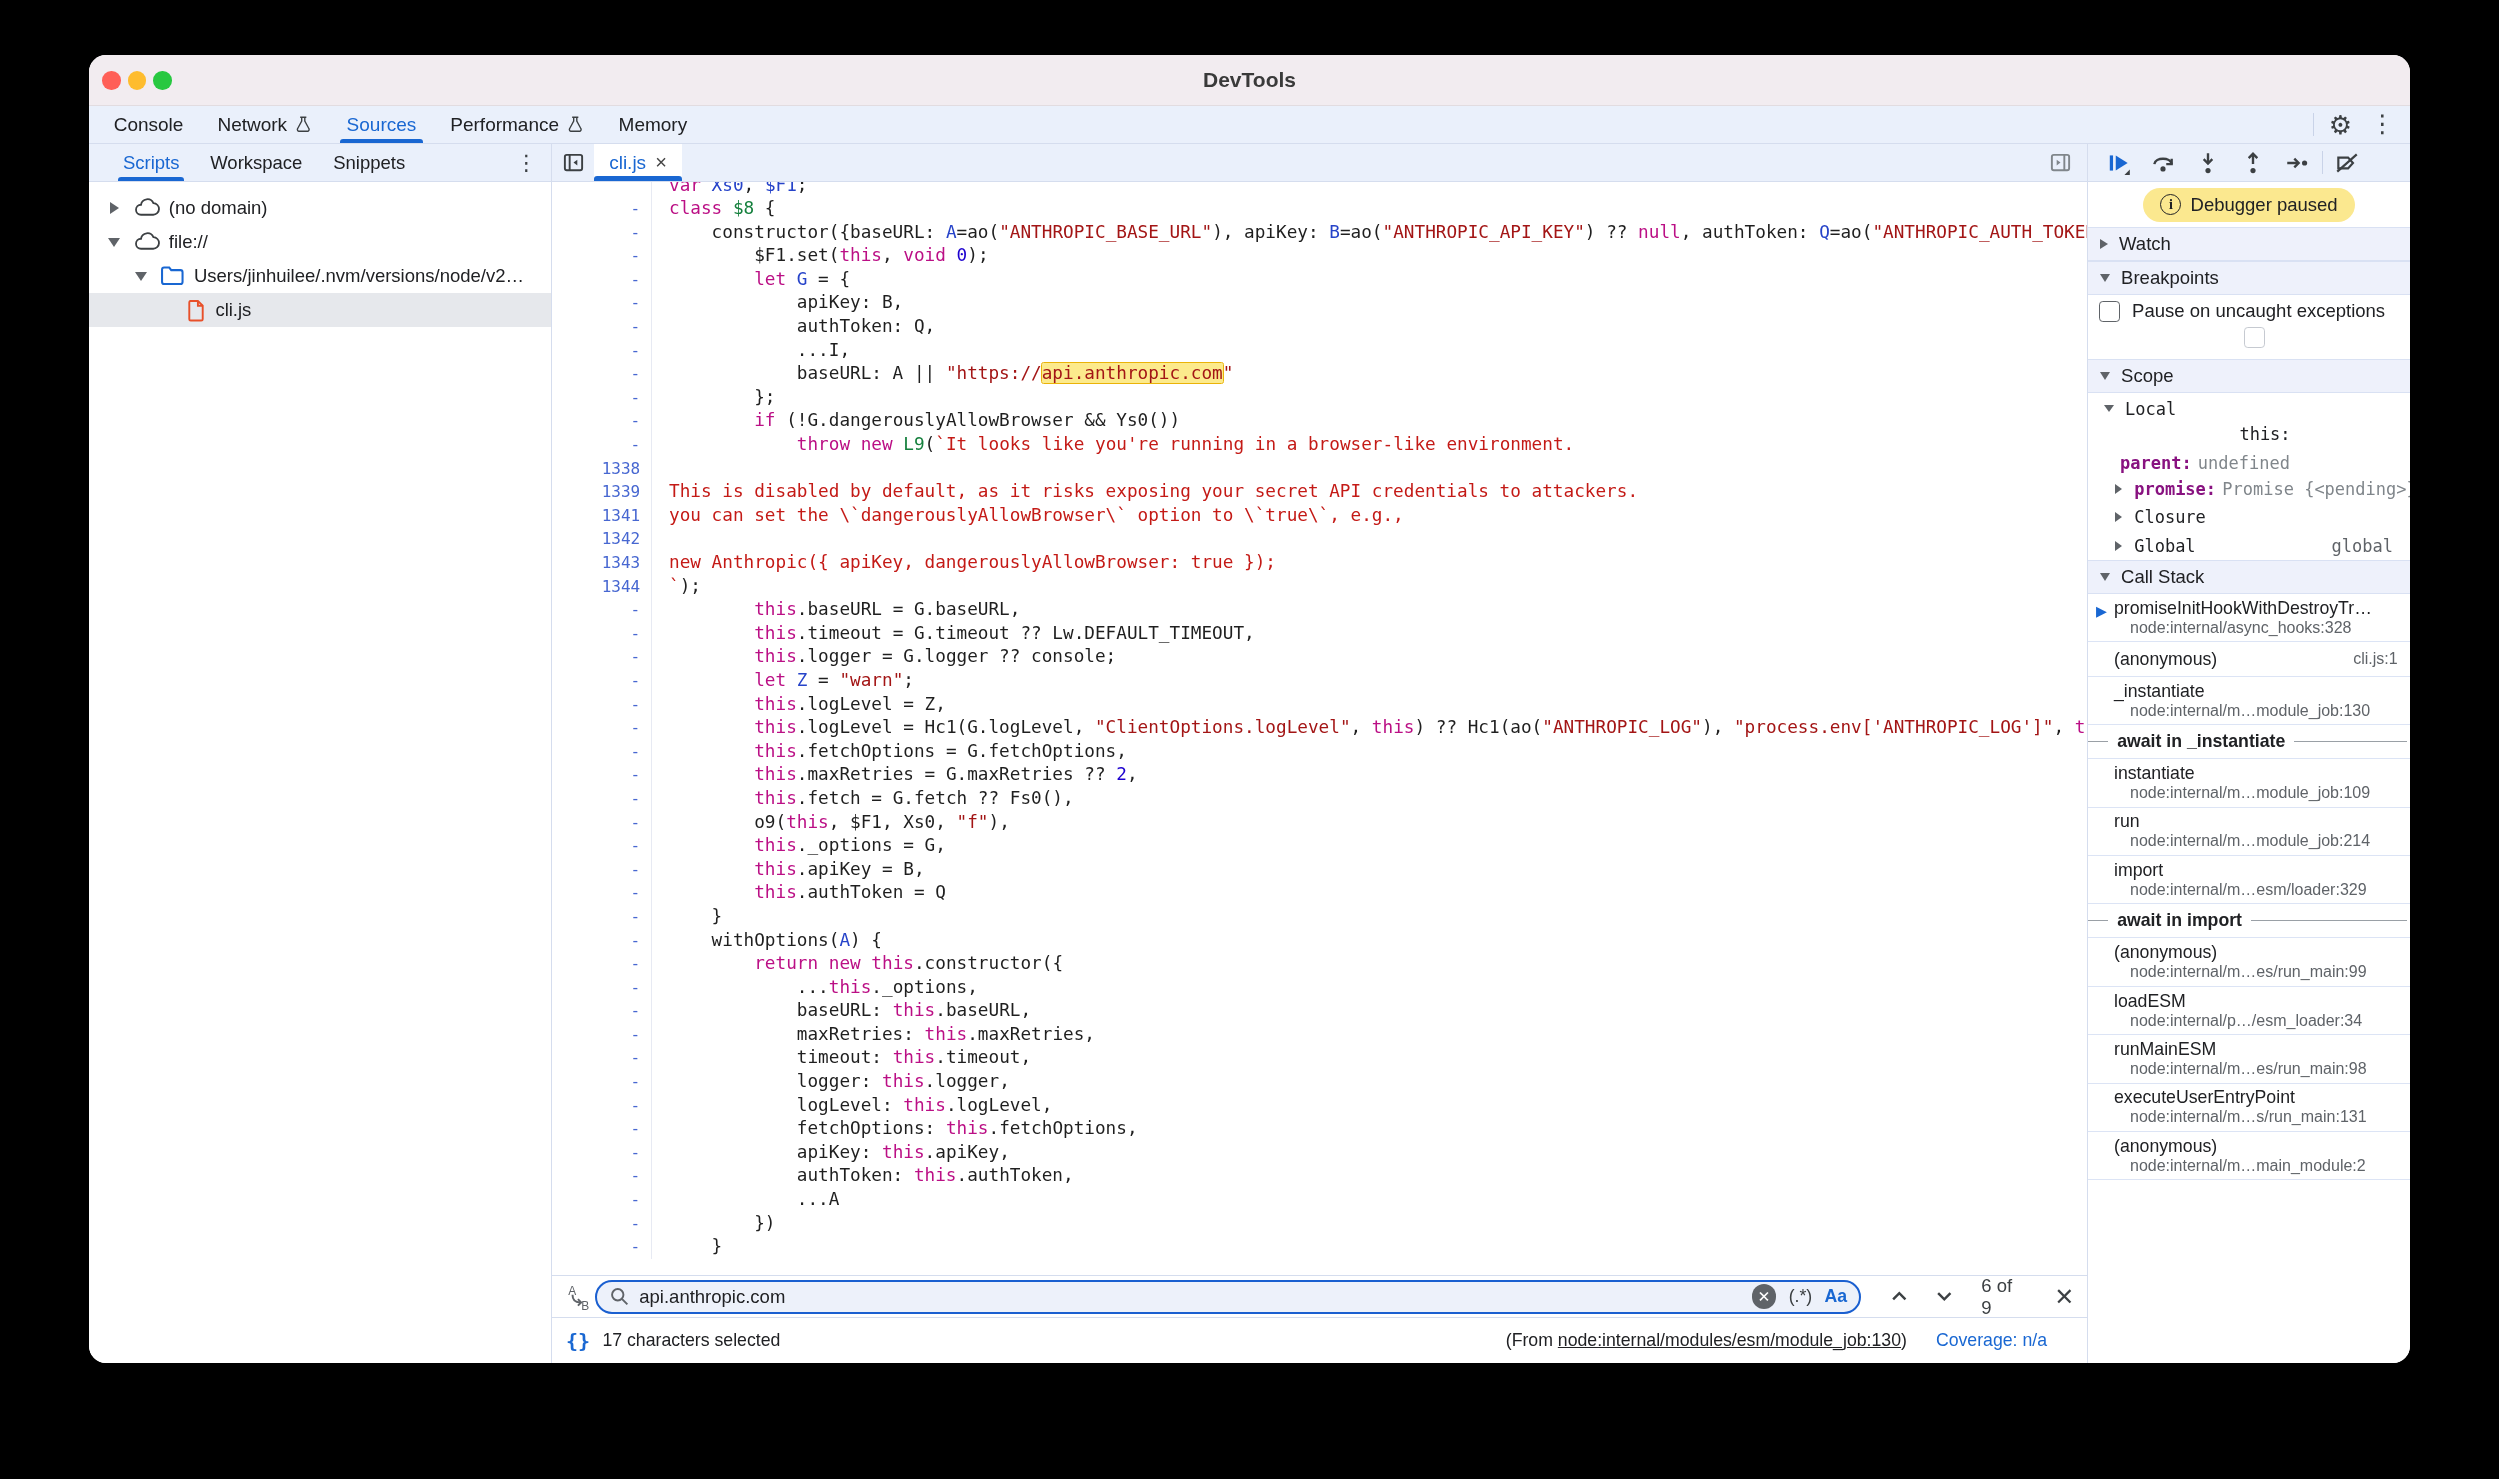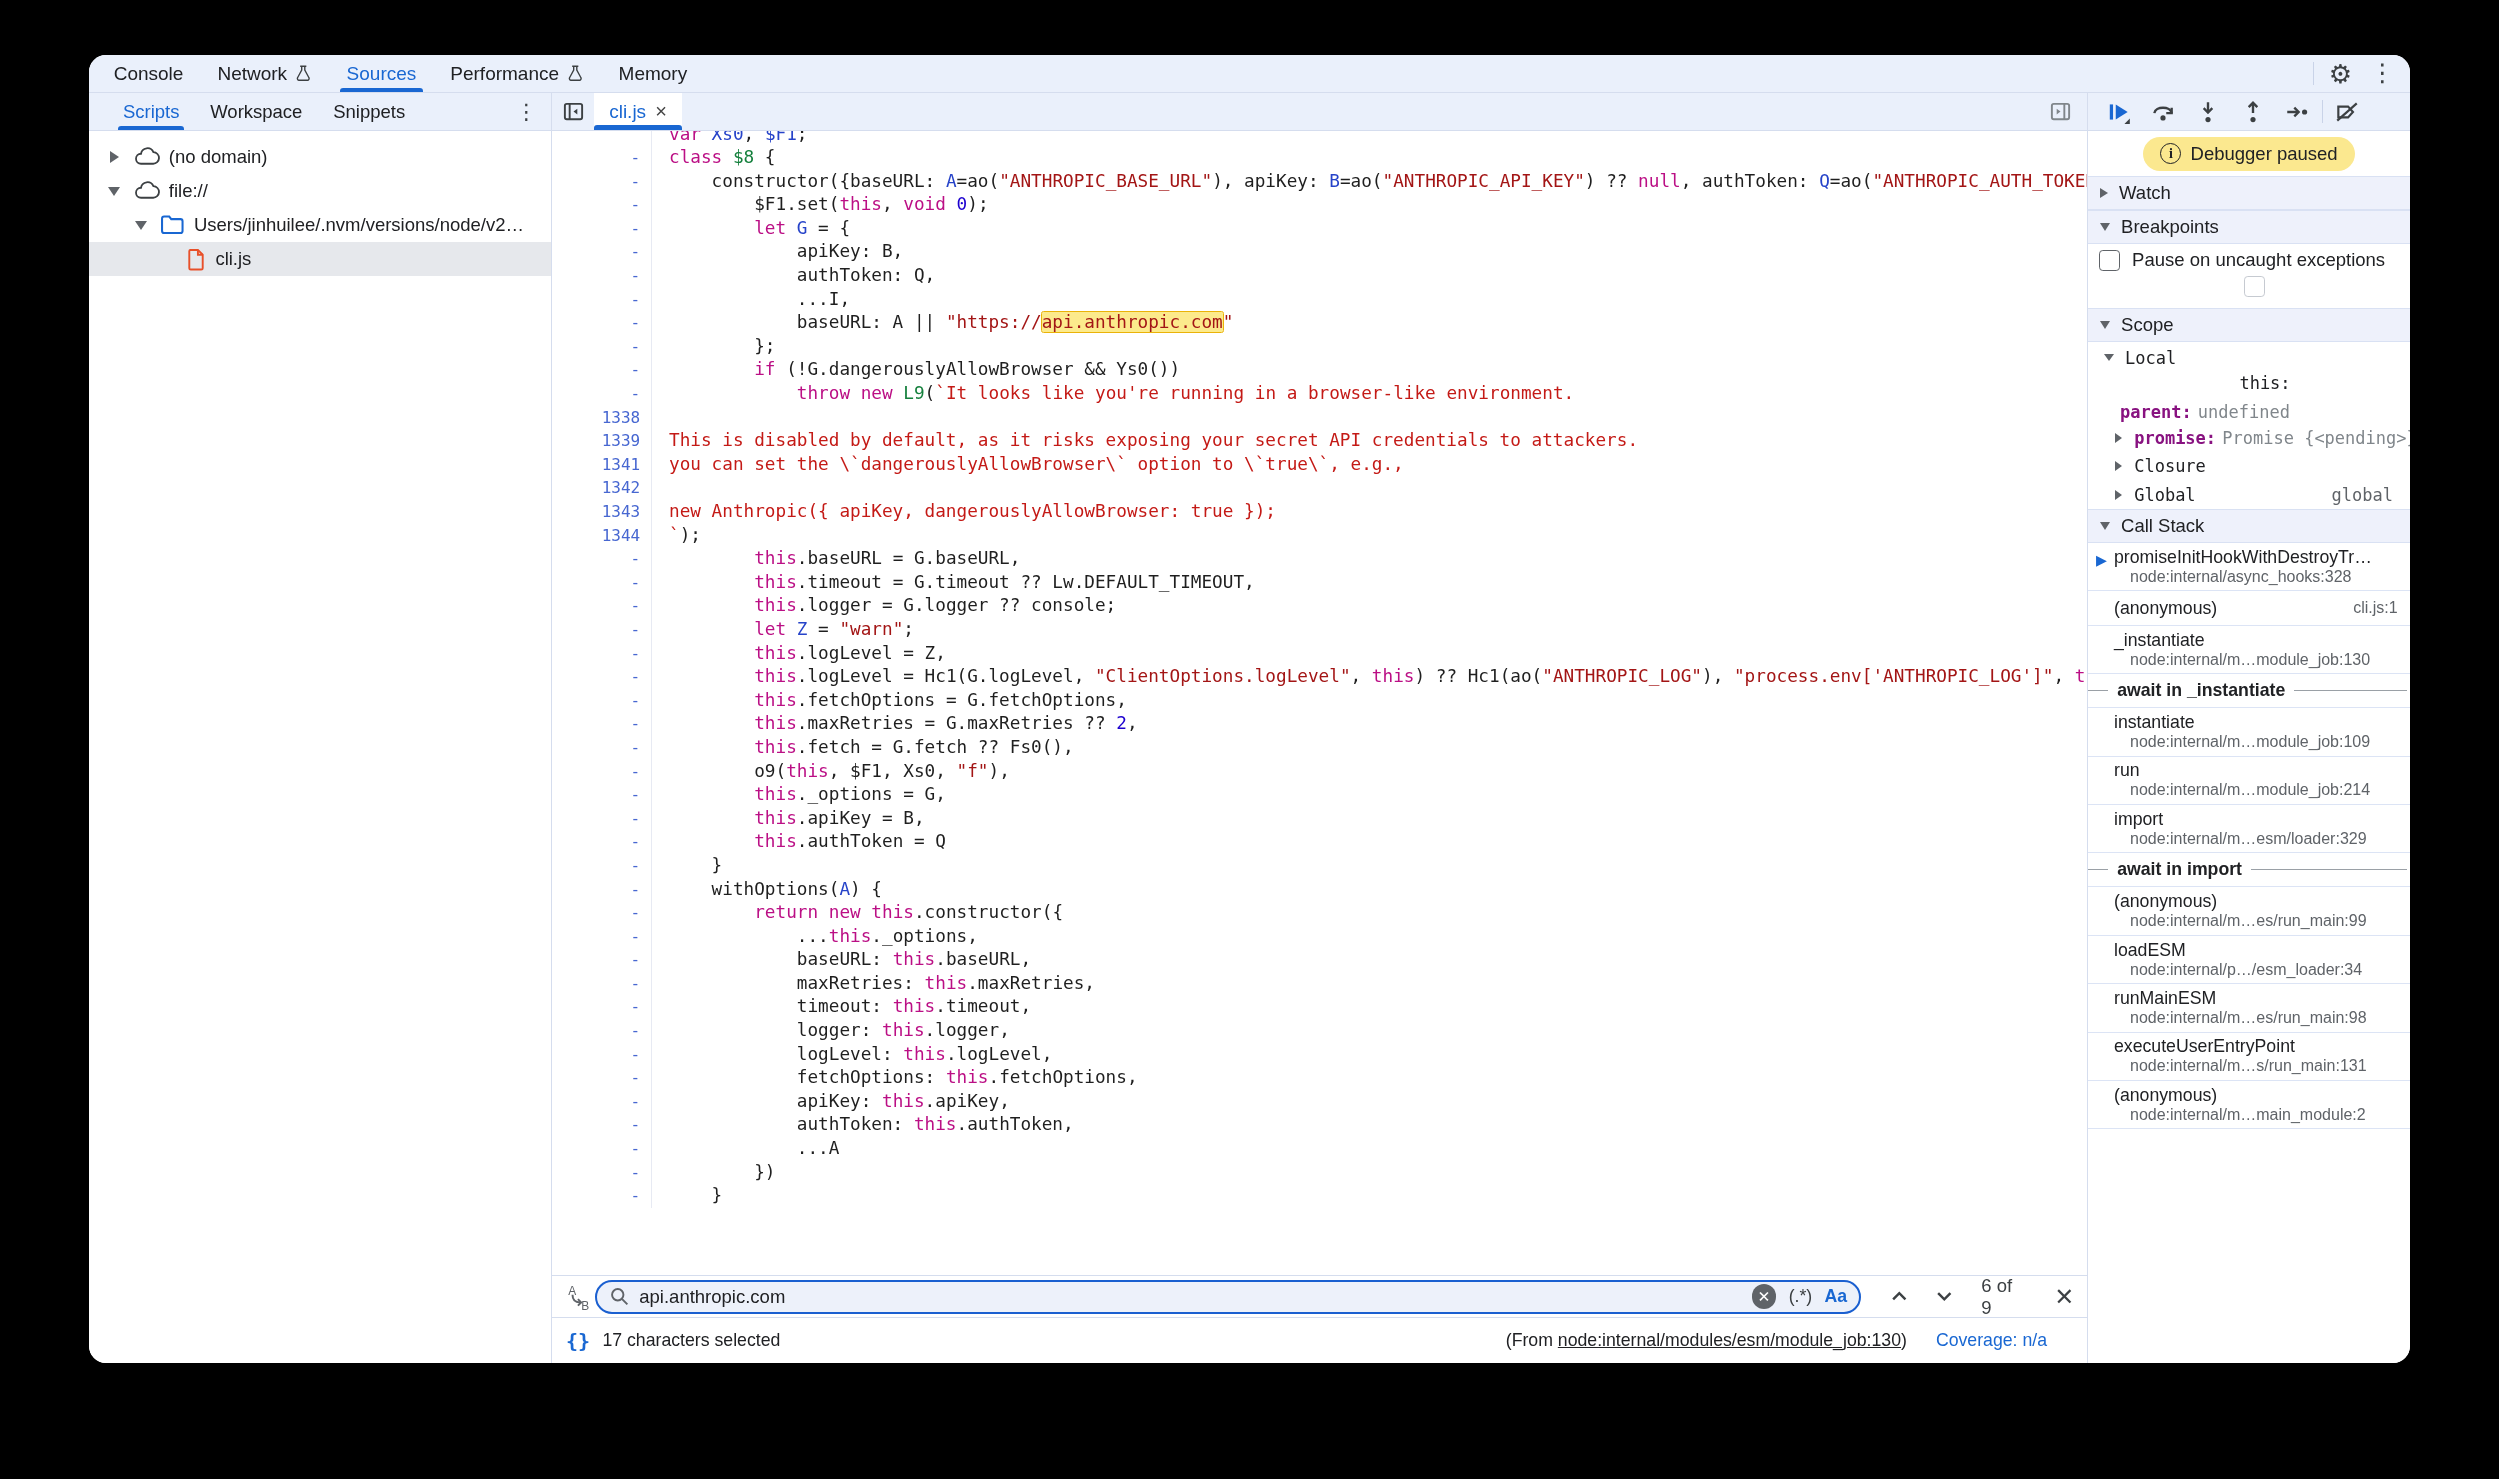--- a/index.html
+++ b/index.html
@@ -107,20 +107,28 @@
   .async-row .aline.l{flex:0 0 20px;}
   .async-row .aline.r{flex:1;margin-right:3.1px;}
   .async-label{font-size:17.7px;font-weight:700;padding:0 9.2px;white-space:nowrap;}
   svg{display:block;}
 </style>
 </head>
 <body>
 
 <div class="window">
 
+  <div class="titlebar" style="background: rgb(242, 236, 240);">
+    <div class="lights">
+      <div class="light r"></div>
+      <div class="light y"></div>
+      <div class="light g"></div>
+    </div>
+    <div class="title">DevTools</div>
+  </div>
 
   <div class="toolbar">
     <div id="main-tabs" style="display:flex;align-items:stretch;">
         <div class="tab">
           <span class="lbl">Console</span>
         </div>
         <div class="tab">
           <span class="lbl">Network</span>
           <span>
             <svg width="18.5" height="18.5" viewBox="0 0 24 24" fill="none" stroke="#3c4043" stroke-width="1.8">

